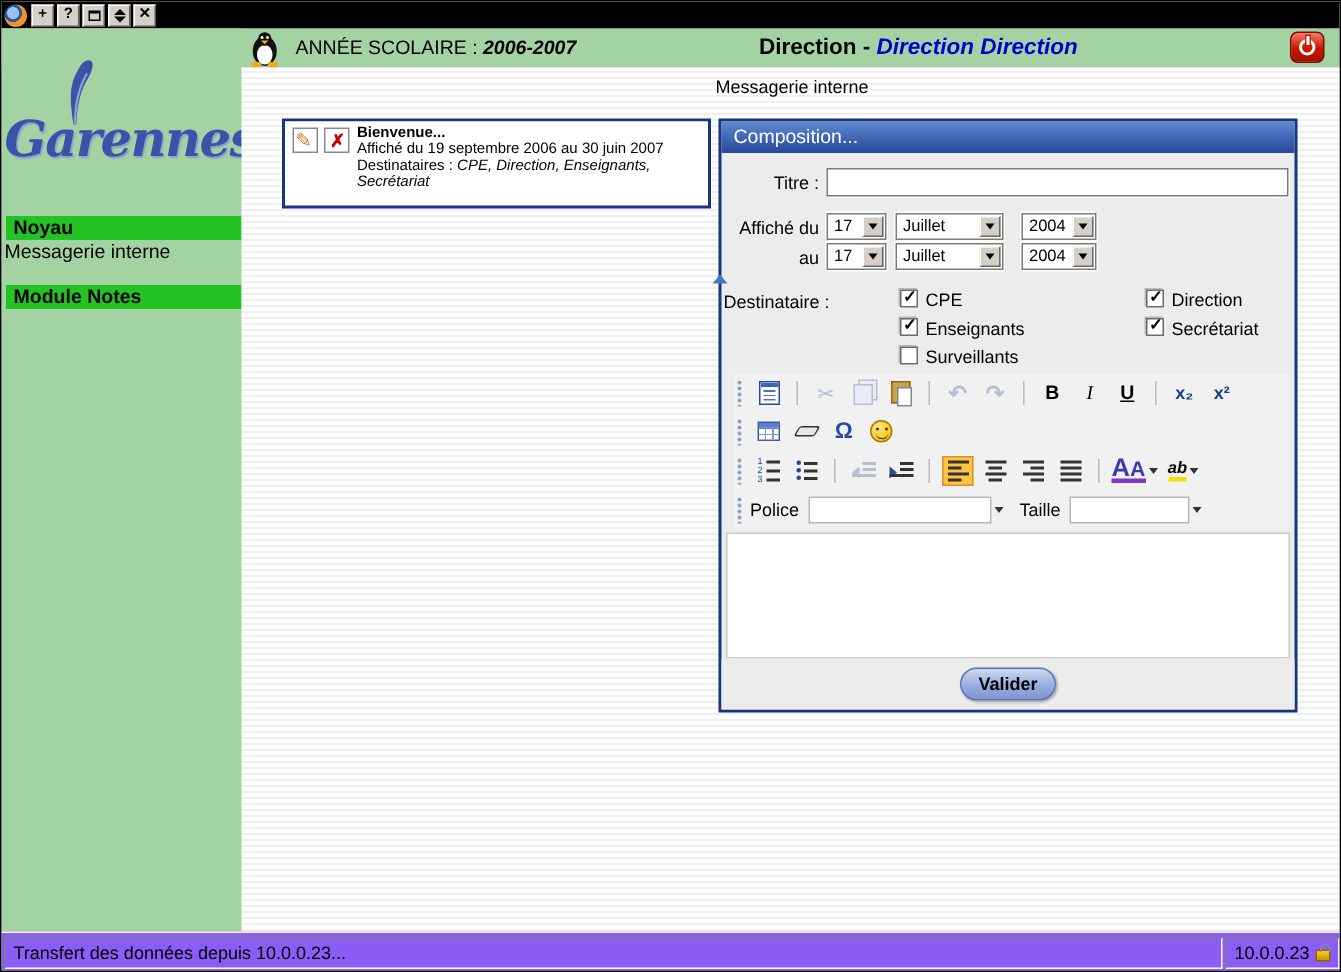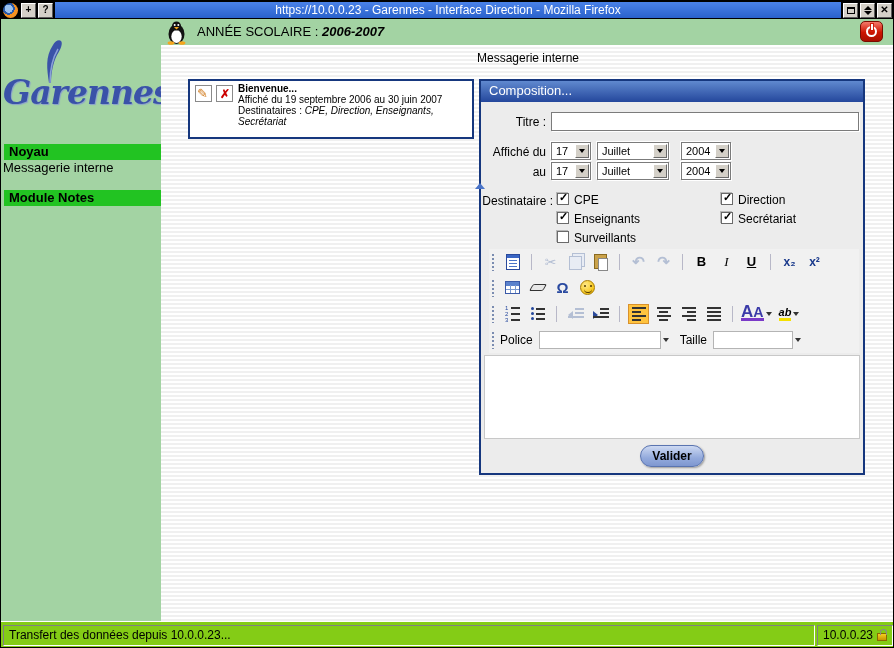--- a/index.html
+++ b/index.html
@@ -59,21 +59,21 @@
   
   .compose { left:318px; top:34px; width:386px; height:396px; }
   .c-label { position:absolute; text-align:right; font-size:12px; }
   .titre-input { position:absolute; left:70px; top:31px; width:308px; height:19px; background:#fff; border:1px solid #7b7b7b; box-shadow:1px 1px 0 #fff; }
 
   .sel { position:absolute; height:18px; background:#fff; border:1px solid #7b7b7b; box-shadow:1px 1px 0 #fff, -1px -1px 0 #fff; display:flex; align-items:center; font-size:11px; }
   .sel .txt { flex:1; padding-left:4px; }
   .sel .arrow { width:14px; height:14px; margin-right:1px; background:#d4d0c8; border:1px solid; border-color:#fff #6a6a6a #6a6a6a #fff; display:flex; align-items:center; justify-content:center; }
   .sel .arrow i { width:0; height:0; border-left:3px solid transparent; border-right:3px solid transparent; border-top:4px solid #000; }
 
-  .chk { position:absolute; display:flex; align-items:flex-start; gap:5px; font-size:12px; }
+  .chk { position:absolute; display:flex; align-items:flex-start; gap:5px; font-size:12px;margin-left:43px; }
   .chk .box { width:12px; height:12px; background:#fff; border:1px solid #6a6a6a; box-shadow:-1px -1px 0 #b8b8b8; position:relative; }
   .chk.checked .box::after { content:"✓"; position:absolute; left:1px; top:-3px; font-size:11px; font-weight:bold; }
 
   
   .toolbar { position:absolute; left:8px; top:168px; width:370px; height:104px; background:#f1f1f1; }
   .t-row { position:absolute; left:0; width:100%; height:25px; display:flex; align-items:center; }
   .handle { width:4px; height:18px; margin:0 5px 0 2px; background-image:radial-gradient(circle, #7a8cb0 1px, transparent 1.2px); background-size:4px 4px; }
   .t-sep { width:1px; height:16px; background:#b8b8c8; margin:0 6px; }
   .t-btn { min-width:21px; height:20px; display:flex; align-items:center; justify-content:center; font-size:13px; margin:0 2px; }
   .t-btn.disabled { color:#b4bfd4; }
@@ -111,37 +111,36 @@
   .hl-icon { font-weight:bold; font-size:11px; border-bottom:3px solid #f5e000; line-height:12px; font-style:italic; }
   .dd-arrow { width:0; height:0; border-left:3px solid transparent; border-right:3px solid transparent; border-top:4px solid #333; margin:0 3px 0 2px; }
   .combo { height:18px; background:#fff; border:1px solid #b4b4b4; }
   .collapse-tri { position:absolute; left:-6px; top:102px; width:0; height:0; border-left:5px solid transparent; border-right:5px solid transparent; border-bottom:6px solid #4a74c8; }
 
   .compose-textarea { position:absolute; left:3px; top:274px; width:376px; height:84px; background:#fff; border:1px solid #c8c8c8; }
   .valider-band { position:absolute; left:0; top:358px; width:382px; height:34px; background:#ececec; display:flex; align-items:center; justify-content:center; }
   .valider-btn { width:64px; height:22px; border-radius:11px; background:linear-gradient(#cdd9f2,#93aadc 60%,#7e97d0); border:1px solid #5a74b0; font-weight:bold; font-size:12px; display:flex; align-items:center; justify-content:center; box-shadow:1px 1px 2px #9a9a9a; }
 
   
-  .statusbar { position:absolute; left:0; top:620px; width:894px; height:27px; background:#84cc16; border-top:1px solid #fff; display:flex; align-items:center; padding:2px; gap:2px; }
+  .statusbar { position:absolute; left:0; top:620px; width:894px; height:27px; background:#8b5cf6; border-top:1px solid #fff; display:flex; align-items:center; padding:2px; gap:2px; }
   .status-cell { height:21px; border:1px solid; border-color:#808080 #fff #fff #808080; display:flex; align-items:center; padding:0 5px; font-size:12px; }
   .status-left { flex:1; }
   .status-right { width:76px; justify-content:flex-end; gap:4px; }
   .lock { position:relative; width:10px; height:8px; background:linear-gradient(#f5d020,#c89600); border:1px solid #8a6a00; margin-top:4px; }
   .lock::before { content:""; position:absolute; left:1.5px; top:-5px; width:5px; height:5px; border:1.5px solid #8a8a8a; border-bottom:none; border-radius:4px 4px 0 0; }
 </style>
 </head>
 <body>
 
 <div id="window">
 
   <div class="titlebar">
     <span class="ff-icon"></span>
     <span class="tb-btn">+</span>
     <span class="tb-btn">?</span>
-    <div class="tb-title">https://10.0.0.23 - Garennes - Interface Direction - Mozilla Firefox</div>
     <span class="tb-btn">
         <span class="glyph-max"></span>
       </span>
     <span class="tb-btn">
         <span class="glyph-shade">
           <i class="up"></i>
           <i class="dn"></i>
         </span>
       </span>
     <span class="tb-btn">✕</span>
@@ -154,20 +153,21 @@
         <ellipse cx="11.5" cy="16.5" rx="5.2" ry="6.5" fill="#fff"></ellipse>
         <circle cx="11.5" cy="6" r="4.5" fill="#111"></circle>
         <circle cx="9.7" cy="5" r="1" fill="#fff"></circle>
           <circle cx="13.3" cy="5" r="1" fill="#fff"></circle>
         <polygon points="9,7 14,7 11.5,9.5" fill="#f5a51e"></polygon>
         <ellipse cx="6" cy="23" rx="3.4" ry="1.8" fill="#f5a51e"></ellipse>
         <ellipse cx="17" cy="23" rx="3.4" ry="1.8" fill="#f5a51e"></ellipse>
       </svg>
     </span>
     <span class="annee"><span>ANNÉE SCOLAIRE :</span> <b>2006-2007</b></span>
+    <span class="role"><span>Direction</span><span> - </span><span class="detail">Direction Direction</span></span>
     <span class="power-btn">
         <span class="power-glyph"></span>
       </span>
   </div>
 
   <div class="sidebar">
     <div class="logo">
       <span class="quill">
         <svg width="40" height="46" viewBox="0 0 40 46">
           <path d="M18 44 C16 30 14 18 22 6 C24 2 28 0 30 2 C32 4 30 10 26 16 C22 24 20 34 20 44 Z" fill="#3a52a8"></path>

